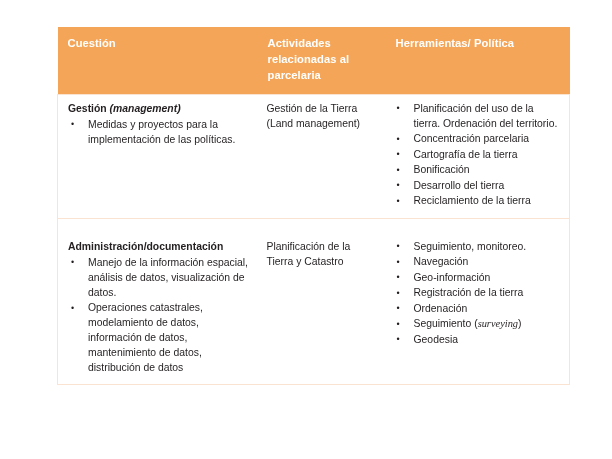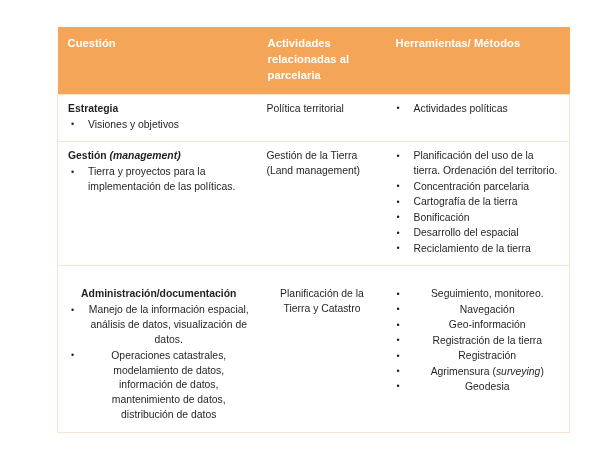--- a/index.html
+++ b/index.html
@@ -65,21 +65,20 @@
     line-height: 1.44;
     vertical-align: top;
     padding: 7px 8px 8px 10px;
     border-top: 1px solid #FBE3D2;
     border-bottom: 1px solid #FBE3D2;
     border-left: none;
     border-right: none;
   }
   tbody tr.row-sep td {
     border-top: none;
-    text-align: center;
   }
 
   tbody tr td:first-child { border-left: 1px solid #FBE3D2; }
   tbody tr td:last-child  { border-right: 1px solid #FBE3D2; }
 
   .cell-title {
     font-weight: bold;
     margin: 0 0 1px 0;
     display: block;
   }
@@ -107,21 +106,21 @@
   }
   ul.bullets li:before {
     content: "\2022";
     position: absolute;
     left: 3px;
     top: -0.5px;
     font-size: 9px;
     color: #231f20;
     line-height: 1.6;
   }
-  ul.bullets li em { font-style: italic; }
+  ul.bullets li em { font-style: italic; font-family: Liberation Serif, serif; }
 
   
   tr.gap-row td {
     border: none;
     background: #ffffff;
     padding: 0;
     height: 14px;
     font-size: 0;
     line-height: 0;
   }
@@ -138,60 +137,44 @@
       <colgroup>
         <col class="c1">
           <col class="c2">
           <col class="c3">
       </colgroup>
 
       <thead>
         <tr>
           <th>Cuestión</th>
           <th>Actividades relacionadas al parcelaria</th>
-          <th>Herramientas/ Métodos</th>
+          <th>Herramientas/ Política</th>
         </tr>
       </thead>
 
       <tbody>
 
-        <tr>
-          <td class="col1">
-            <span class="cell-title">Estrategia</span>
-            <ul class="bullets">
-              <li>Visiones y objetivos</li>
-            </ul>
-          </td>
-          <td class="col2">
-            <span class="plain-text">Política territorial</span>
-          </td>
-          <td class="col3">
-            <ul class="bullets">
-              <li>Actividades  políticas</li>
-            </ul>
-          </td>
-        </tr>
 
         <tr>
           <td class="col1">
             <span class="cell-title"><span>Gestión</span> <em>(management)</em></span>
             <ul class="bullets">
-              <li>Tierra y proyectos para la implementación de las políticas.</li>
+              <li>Medidas y proyectos para la implementación de las políticas.</li>
             </ul>
           </td>
           <td class="col2">
             <span class="plain-text">Gestión de la Tierra (Land management)</span>
           </td>
           <td class="col3">
             <ul class="bullets">
               <li>Planificación del uso de la tierra. Ordenación del territorio.</li>
               <li>Concentración parcelaria</li>
               <li>Cartografía de la tierra</li>
               <li>Bonificación</li>
-              <li>Desarrollo del espacial</li>
+              <li>Desarrollo del tierra</li>
               <li>Reciclamiento de la tierra</li>
             </ul>
           </td>
         </tr>
 
         <tr class="gap-row">
           <td></td>
           <td></td>
           <td></td>
         </tr>
@@ -206,22 +189,22 @@
           </td>
           <td class="col2">
             <span class="plain-text">Planificación de la Tierra y Catastro</span>
           </td>
           <td class="col3">
             <ul class="bullets">
               <li>Seguimiento, monitoreo.</li>
               <li>Navegación</li>
               <li>Geo-información</li>
               <li>Registración de la tierra</li>
-              <li>Registración</li>
-              <li><span>Agrimensura (</span><em>surveying</em><span>)</span></li>
+              <li>Ordenación</li>
+              <li><span>Seguimiento (</span><em>surveying</em><span>)</span></li>
               <li>Geodesia</li>
             </ul>
           </td>
         </tr>
 
       </tbody>
     </table>
   </div>
 </div>
 

